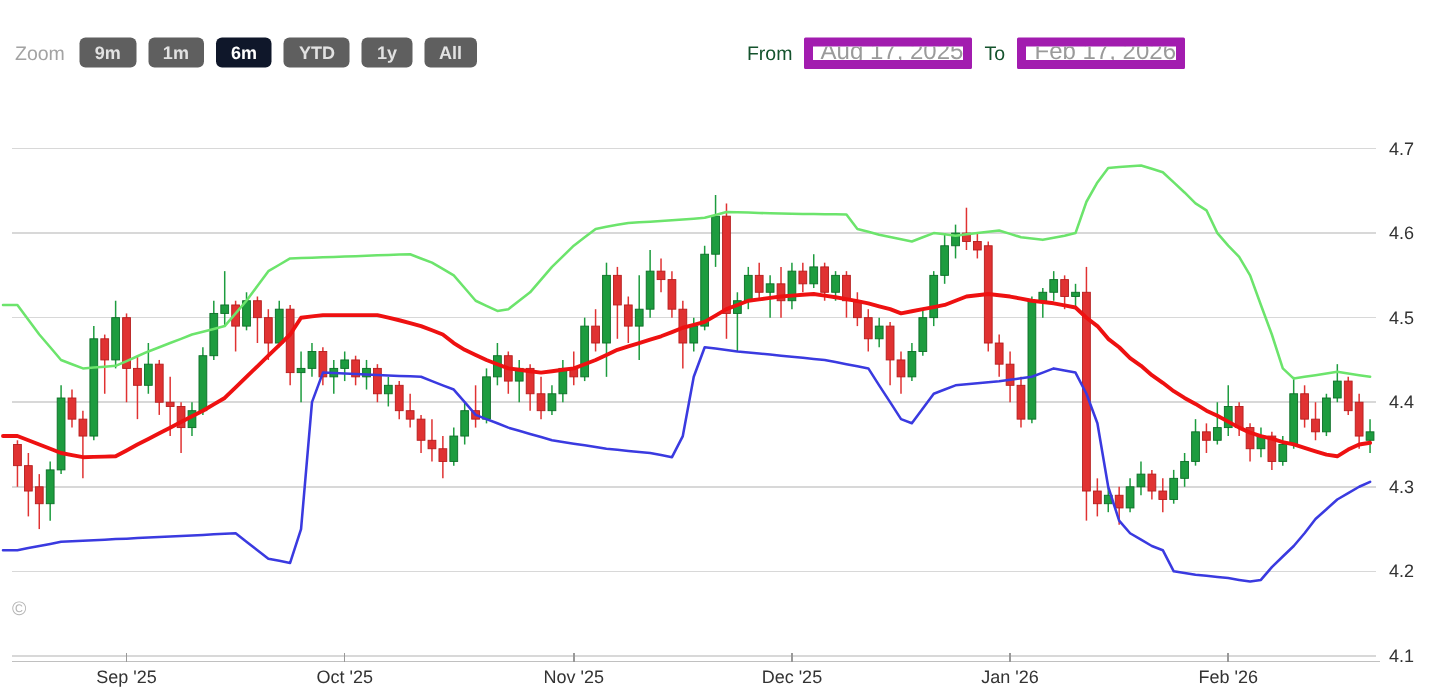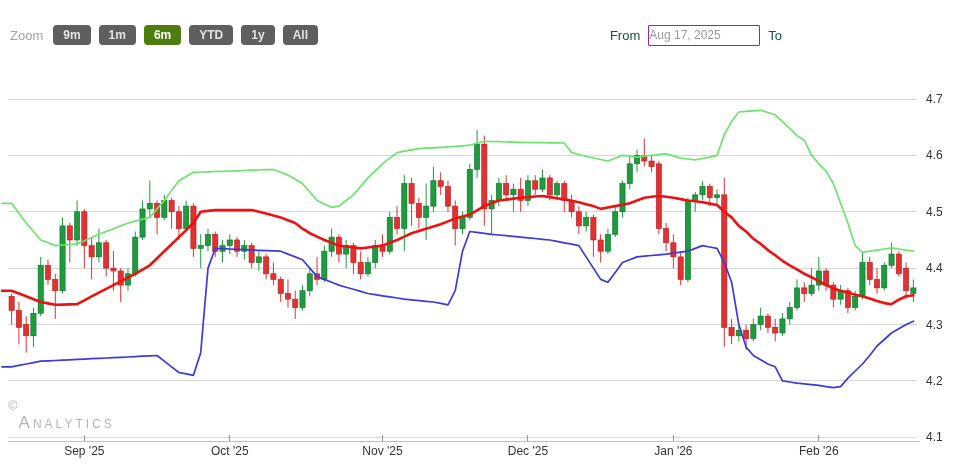--- a/index.html
+++ b/index.html
@@ -7,25 +7,25 @@
   .stage { position:relative; width:954px; height:464px; background:#fff; overflow:hidden; }
 
   
   .toolbar { position:absolute; top:20px; left:0; width:800px; height:30px;
              display:flex; align-items:center; padding:0 10px; }
   .zoom-label { color:#a3a3a3; font-size:13px; margin-right:10px; }
   .range-btn { display:inline-block; margin-right:8px; padding:3px 10px;
                background:#5f5f5f; color:#e2e2e2; font-size:12px; font-weight:600;
                border:none; border-radius:4px; cursor:pointer;
                font-family:"Liberation Sans", sans-serif; }
-  .range-btn.active { background:#4d7c0f; color:#ffffff; font-weight:700; }
+  .range-btn.active { background:#0f172a; color:#ffffff; font-weight:700; }
   .spacer { flex:1; }
   .date-label { color:#14532d; font-size:13px; margin:0 8px; }
-  .date-input { width:112px; height:21px; border:1px solid #a21caf; background:#fff;
-                color:#9a9a9a; font-size:12px; text-align:left; border-radius:1px;
+  .date-input { width:112px; height:21px; border:6px solid #a21caf; background:#fff;
+                color:#9a9a9a; font-size:16px; text-align:right; border-radius:1px;
                 font-family:"Liberation Sans", sans-serif; }
 
   
   .chart-wrap { position:absolute; top:44px; left:0; width:954px; height:420px; }
   svg text { font-family:"Liberation Sans", sans-serif; }
 
   
   .watermark { position:absolute; left:8px; top:352px; display:flex; align-items:flex-start;
                color:#b5b5b5; pointer-events:none; }
   .watermark .csym { font-size:13px; margin-top:2px; margin-right:1px; }
@@ -42,20 +42,21 @@
     <button class="range-btn">9m</button>
     <button class="range-btn">1m</button>
     <button class="range-btn active">6m</button>
     <button class="range-btn">YTD</button>
     <button class="range-btn">1y</button>
     <button class="range-btn">All</button>
     <span class="spacer"></span>
     <span class="date-label">From</span>
     <input class="date-input" type="text" value="Aug 17, 2025" style="">
     <span class="date-label">To</span>
+    <input class="date-input" type="text" value="Feb 17, 2026" style="">
   </div>
 
   <div class="chart-wrap">
     <svg id="chart-svg" width="954" height="420" viewBox="0 0 954 420">
         <g>
           <line x1="8" y1="393.29999999999995" x2="917" y2="393.29999999999995" stroke="#d8d8d8" stroke-width="1" shape-rendering="crispEdges"></line>
           <text x="926" y="397.29999999999995" font-size="12" fill="#333333">4.1</text>
           <line x1="8" y1="336.9166666666664" x2="917" y2="336.9166666666664" stroke="#d8d8d8" stroke-width="1" shape-rendering="crispEdges"></line>
           <text x="926" y="340.9166666666664" font-size="12" fill="#333333">4.2</text>
           <line x1="8" y1="280.5333333333333" x2="917" y2="280.5333333333333" stroke="#d8d8d8" stroke-width="1" shape-rendering="crispEdges"></line>
@@ -337,18 +338,17 @@
           <rect x="910.764" y="243.88416666666646" width="5.2" height="5.6383333333332075" fill="#1d9c3f" stroke="#0c6e27" stroke-width="0.6"></rect>
         </g>
         <polyline points="2,322.8 11.6,322.8 18.9,321.4 26.2,320.0 33.5,318.6 40.7,317.2 48.0,316.8 55.3,316.5 62.5,316.1 69.8,315.8 77.1,315.4 84.4,315.1 91.6,314.7 98.9,314.4 106.2,314.0 113.4,313.7 120.7,313.3 128.0,313.0 135.3,312.6 142.5,312.2 149.8,311.9 157.1,311.5 164.3,317.2 171.6,322.8 178.9,328.5 186.2,329.9 193.4,331.3 200.7,308.7 208.0,224.1 215.3,204.4 222.5,204.7 229.8,205.0 237.1,205.4 244.3,205.7 251.6,206.0 258.9,206.3 266.2,206.6 273.4,206.9 280.7,207.2 288.0,210.1 295.2,212.9 302.5,215.7 309.8,224.1 317.1,232.6 324.3,235.4 331.6,238.2 338.9,241.1 346.1,243.2 353.4,245.3 360.7,247.4 368.0,249.5 375.2,250.7 382.5,251.8 389.8,252.9 397.1,254.0 404.3,255.2 411.6,255.9 418.9,256.6 426.1,257.3 433.4,258.0 440.7,259.4 448.0,260.8 455.2,246.7 462.5,207.2 469.8,187.5 477.0,188.4 484.3,189.4 491.6,190.3 498.9,191.0 506.1,191.7 513.4,192.4 520.7,193.1 527.9,193.8 535.2,194.5 542.5,195.3 549.8,196.0 557.0,197.4 564.3,198.8 571.6,200.2 578.9,201.6 586.1,212.9 593.4,224.1 600.7,235.4 607.9,238.2 615.2,228.4 622.5,218.5 629.8,215.7 637.0,212.9 644.3,212.2 651.6,211.5 658.8,210.8 666.1,210.1 673.4,209.1 680.7,208.2 687.9,207.2 695.2,204.4 702.5,201.6 709.7,203.0 717.0,204.4 724.3,218.5 731.6,238.2 738.8,280.5 746.1,303.1 753.4,311.5 760.7,315.8 767.9,320.0 775.2,322.8 782.5,336.9 789.7,338.0 797.0,339.2 804.3,339.9 811.6,340.7 818.8,341.4 826.1,342.6 833.4,343.7 840.6,342.6 847.9,334.1 855.2,327.0 862.5,320.0 869.7,311.5 877.0,302.0 884.3,295.5 891.5,289.0 898.8,284.8 906.1,280.5 913.4,277.2" fill="none" stroke="#3a3ae0" stroke-width="1.7" stroke-linejoin="round" stroke-linecap="round"></polyline>
         <polyline points="2,159.3 11.6,159.3 18.9,169.2 26.2,179.0 33.5,187.5 40.7,196.0 48.0,198.8 55.3,201.6 62.5,201.0 69.8,200.5 77.1,199.9 84.4,196.7 91.6,193.5 98.9,190.3 106.2,187.5 113.4,184.7 120.7,181.9 128.0,179.0 135.3,177.2 142.5,175.3 149.8,173.4 157.1,164.9 164.3,156.5 171.6,146.6 178.9,136.8 186.2,132.5 193.4,128.3 200.7,128.0 208.0,127.8 215.3,127.5 222.5,127.3 229.8,127.0 237.1,126.8 244.3,126.5 251.6,126.2 258.9,126.0 266.2,125.7 273.4,125.5 280.7,128.3 288.0,131.1 295.2,135.3 302.5,139.6 309.8,148.0 317.1,156.5 324.3,159.9 331.6,163.3 338.9,162.1 346.1,156.5 353.4,150.9 360.7,142.4 368.0,133.9 375.2,126.9 382.5,119.8 389.8,114.2 397.1,108.6 404.3,107.2 411.6,105.9 418.9,104.6 426.1,104.2 433.4,103.8 440.7,103.3 448.0,102.9 455.2,102.4 462.5,101.8 469.8,101.2 477.0,99.3 484.3,97.3 491.6,97.5 498.9,97.7 506.1,98.0 513.4,98.2 520.7,98.4 527.9,98.5 535.2,98.6 542.5,98.7 549.8,98.8 557.0,98.9 564.3,99.0 571.6,108.6 578.9,110.5 586.1,112.5 593.4,114.0 600.7,115.5 607.9,117.0 615.2,114.2 622.5,111.4 629.8,112.2 637.0,113.1 644.3,112.2 651.6,111.4 658.8,110.5 666.1,109.7 673.4,111.9 680.7,114.2 687.9,115.0 695.2,115.9 702.5,114.5 709.7,113.1 717.0,111.4 724.3,90.5 731.6,77.6 738.8,68.0 746.1,67.4 753.4,66.8 760.7,66.3 767.9,68.5 775.2,70.8 782.5,77.6 789.7,84.3 797.0,91.6 804.3,96.2 811.6,111.4 818.8,119.8 826.1,127.2 833.4,139.6 840.6,159.3 847.9,179.0 855.2,201.6 862.5,208.4 869.7,207.2 877.0,206.1 884.3,205.0 891.5,203.9 898.8,205.0 906.1,206.1 913.4,207.2" fill="none" stroke="#6ce46c" stroke-width="1.7" stroke-linejoin="round" stroke-linecap="round"></polyline>
         <polyline points="2,246.7 11.6,246.7 18.9,249.5 26.2,252.3 33.5,255.2 40.7,258.0 48.0,259.4 55.3,260.8 62.5,260.6 69.8,260.4 77.1,260.2 84.4,256.3 91.6,252.3 98.9,248.6 106.2,244.8 113.4,241.1 120.7,237.3 128.0,233.5 135.3,229.8 142.5,225.6 149.8,221.3 157.1,214.3 164.3,207.2 171.6,200.2 178.9,193.1 186.2,186.1 193.4,179.0 200.7,167.8 208.0,166.9 215.3,166.1 222.5,166.1 229.8,166.1 237.1,166.1 244.3,166.1 251.6,166.1 258.9,167.8 266.2,169.5 273.4,171.4 280.7,173.4 288.0,176.2 295.2,179.0 302.5,184.7 309.8,189.2 317.1,192.6 324.3,196.0 331.6,198.8 338.9,201.6 346.1,202.5 353.4,203.5 360.7,204.4 368.0,203.5 375.2,202.5 382.5,201.6 389.8,198.8 397.1,196.0 404.3,192.6 411.6,189.2 418.9,186.9 426.1,184.7 433.4,182.4 440.7,180.2 448.0,177.4 455.2,174.5 462.5,172.6 469.8,170.6 477.0,166.4 484.3,162.1 491.6,159.3 498.9,156.5 506.1,155.6 513.4,154.6 520.7,153.7 527.9,153.1 535.2,152.5 542.5,152.0 549.8,153.1 557.0,154.2 564.3,155.4 571.6,156.8 578.9,158.2 586.1,160.2 593.4,162.1 600.7,164.9 607.9,163.5 615.2,162.1 622.5,160.7 629.8,159.3 637.0,156.5 644.3,153.7 651.6,152.8 658.8,152.0 666.1,152.8 673.4,153.7 680.7,155.1 687.9,156.5 695.2,157.3 702.5,158.2 709.7,159.6 717.0,161.0 724.3,167.8 731.6,173.4 738.8,181.9 746.1,187.5 753.4,194.8 760.7,199.9 767.9,206.1 775.2,211.2 782.5,216.8 789.7,221.3 797.0,225.3 804.3,229.8 811.6,233.2 818.8,237.1 826.1,241.1 833.4,244.4 840.6,246.7 847.9,248.4 855.2,250.7 862.5,252.3 869.7,254.6 877.0,256.9 884.3,259.1 891.5,260.2 898.8,255.7 906.1,252.3 913.4,251.2" fill="none" stroke="#ee1111" stroke-width="2.6" stroke-linejoin="round" stroke-linecap="round"></polyline>
       </svg>
     <div class="watermark">
       <span class="csym">©</span>
       <span>
         <br>
-        <span class="wline">Analytics</span>
       </span>
     </div>
   </div>
 
 </div>
 
 </body></html>

